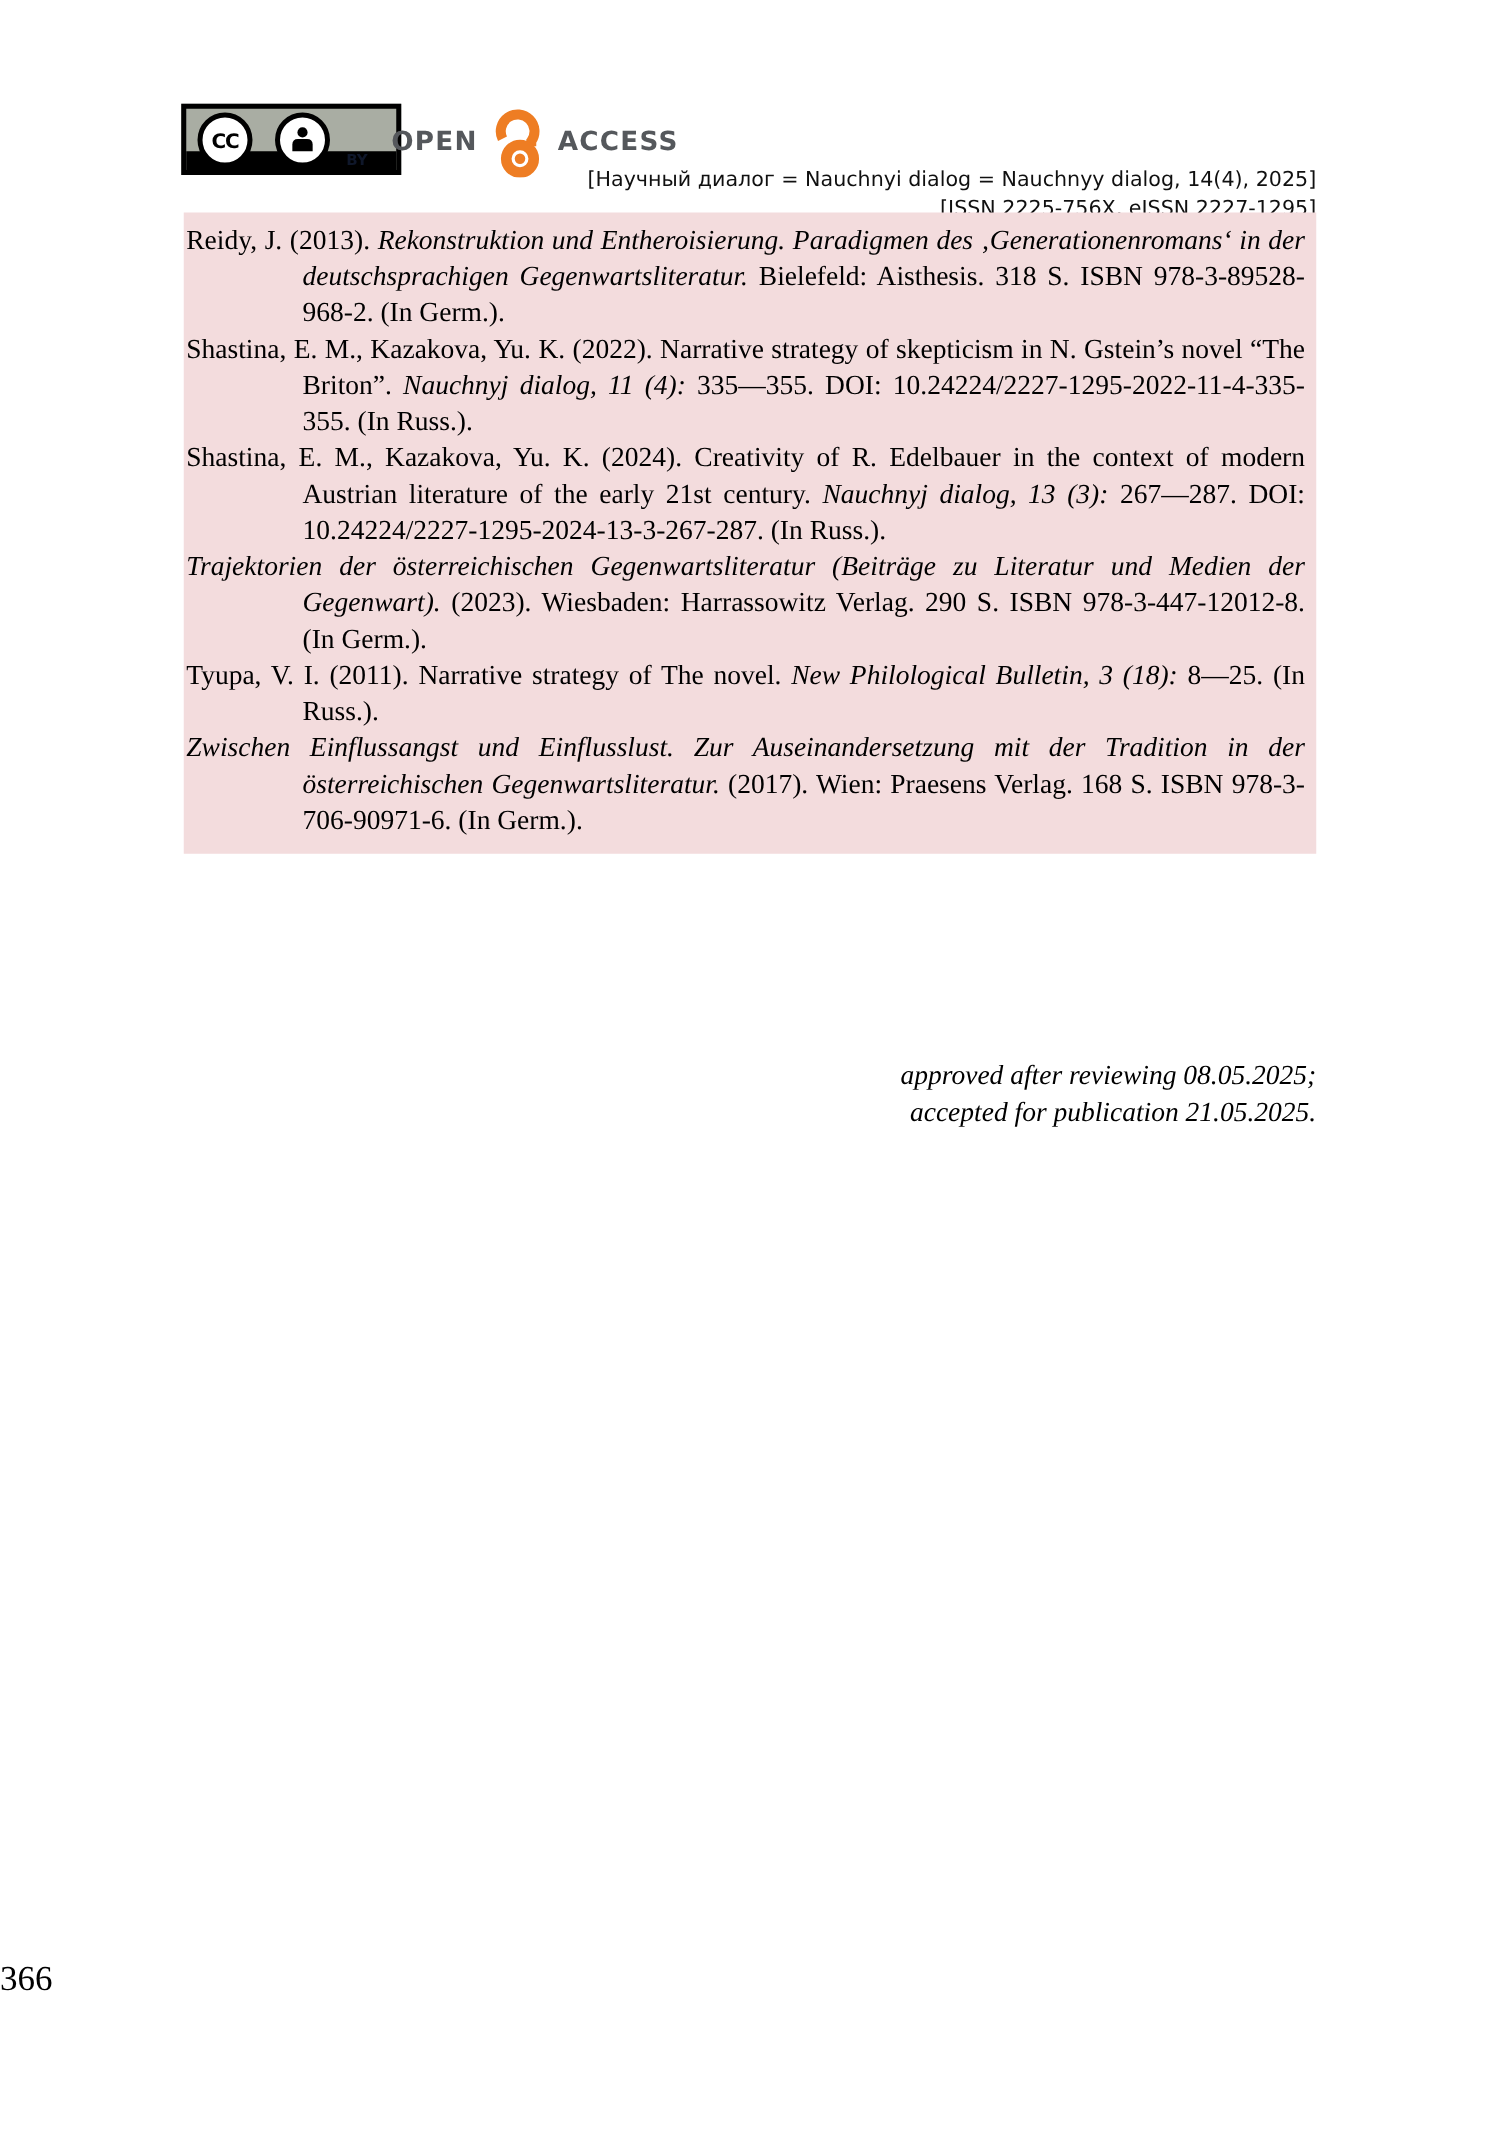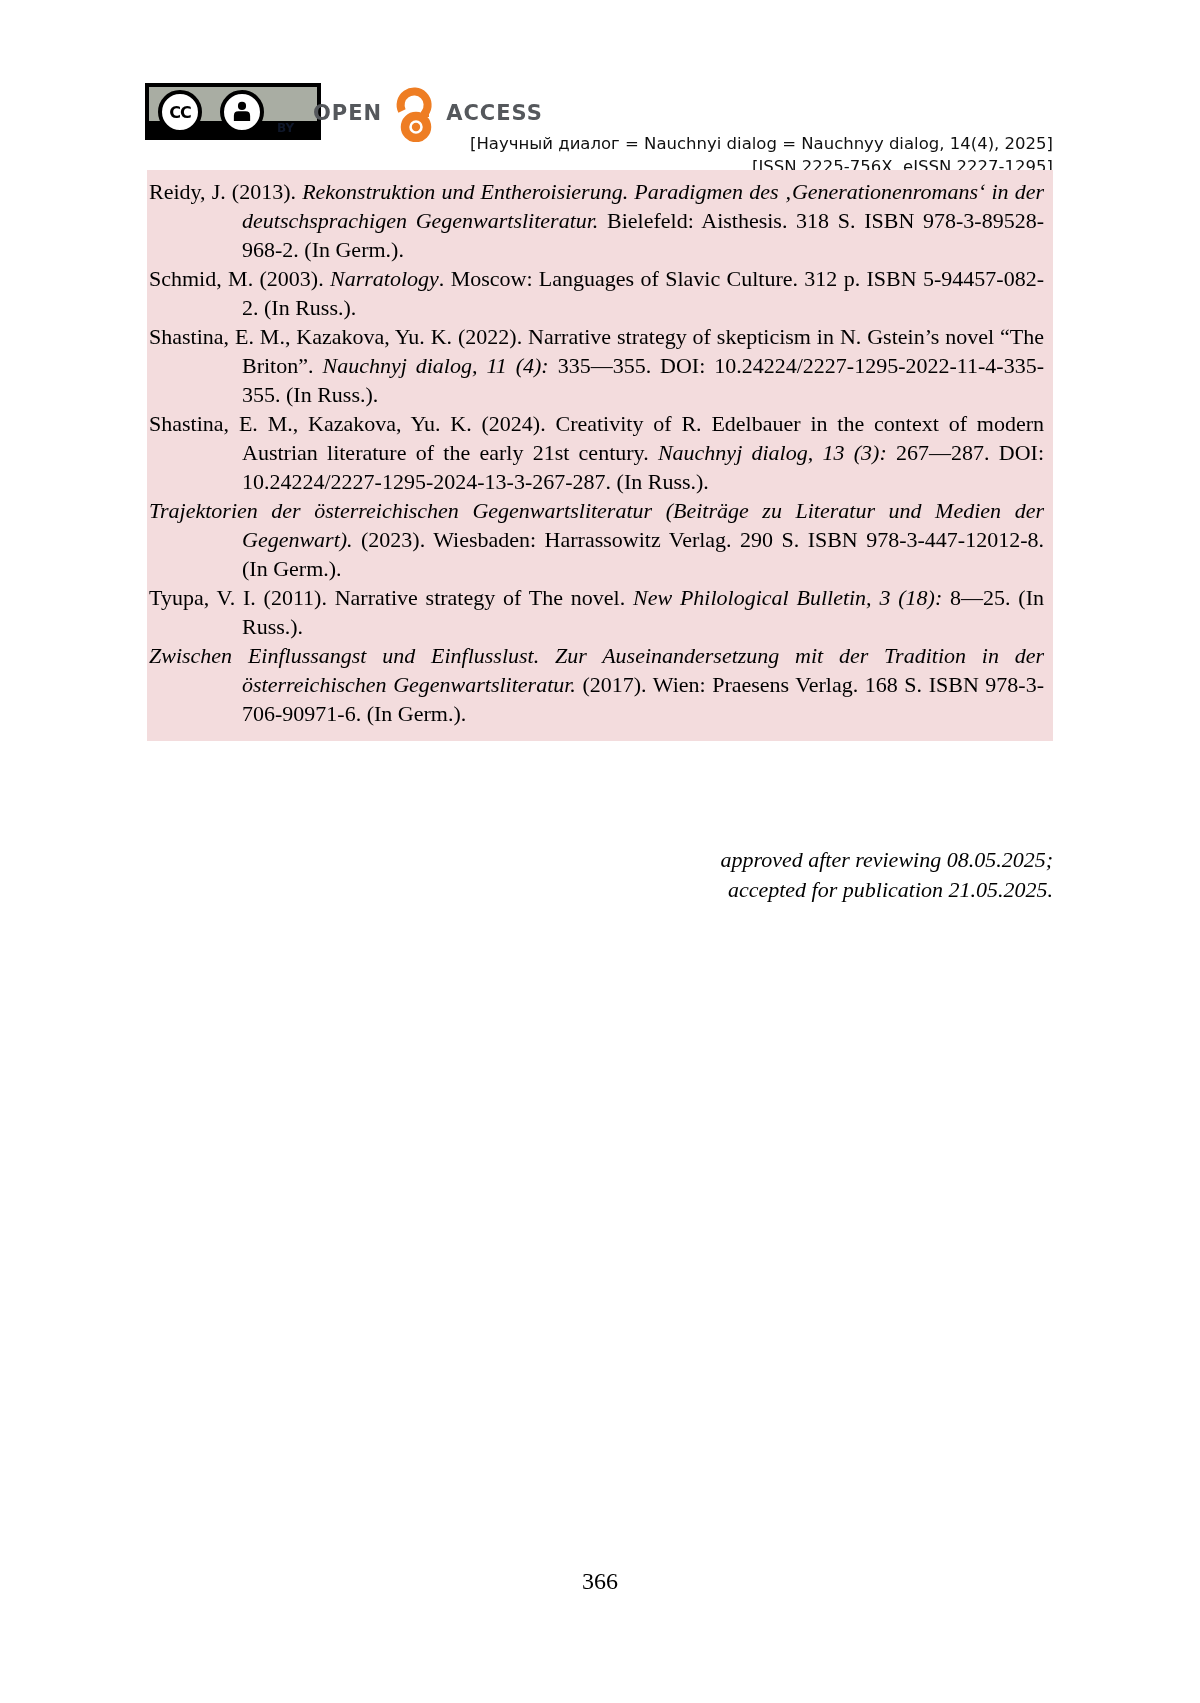--- a/index.html
+++ b/index.html
@@ -116,22 +116,22 @@
     font-style: italic;
     font-size: 22px;
     line-height: 29.5px;
   }
 
   
   .page-number {
     position: absolute;
     top: 1568px;
     left: 0; width: 100%;
-    text-align: center;
-    font-size: 24px;
+    text-align: left;
+    font-size: 28px;
   }
 </style>
 </head>
 <body>
 
 <div class="page">
 
   <div class="cc-badge">
     <div class="strip"></div>
     <div class="cc-circle cc">
@@ -156,21 +156,20 @@
     <span class="oa-word">ACCESS</span>
   </div>
 
   <div class="journal-header">
     <div>[Научный диалог = Nauchnyi dialog = Nauchnyy dialog, 14(4), 2025]</div>
     <div>[ISSN 2225-756X, eISSN 2227-1295]</div>
   </div>
 
   <div class="refs">
       <p class="ref"><span>Reidy, J. (2013). </span><i>Rekonstruktion und Entheroisierung. Paradigmen des ‚Generationenro­mans‘ in der deutschsprachigen Gegenwartsliteratur.</i><span> Bielefeld: Aisthesis. 318 S. ISBN 978-3-89528-968-2. (In Germ.).</span></p>
-      <p class="ref"><span>Schmid, M. (2003). </span><i>Narratology</i><span>. Moscow: Languages of Slavic Culture. 312 p. ISBN 5-94457-082-2. (In Russ.).</span></p>
       <p class="ref"><span>Shastina, E. M., Kazakova, Yu. K. (2022). Narrative strategy of skepticism in N. Gstein’s novel “The Briton”. </span><i>Nauchnyj dialog, 11 (4):</i><span> 335—355. DOI: 10.24224/2227-1295-2022-11-4-335-355. (In Russ.).</span></p>
       <p class="ref"><span>Shastina, E. M., Kazakova, Yu. K. (2024). Creativity of R. Edelbauer in the context of modern Austrian literature of the early 21st century. </span><i>Nauchnyj dialog, 13 (3):</i><span> 267—287. DOI: 10.24224/2227-1295-2024-13-3-267-287. (In Russ.).</span></p>
       <p class="ref"><i>Trajektorien der österreichischen Gegenwartsliteratur (Beiträge zu Literatur und Medien der Gegenwart).</i><span> (2023). Wiesbaden: Harrassowitz Verlag. 290 S. ISBN 978-3-447-12012-8. (In Germ.).</span></p>
       <p class="ref"><span>Tyupa, V. I. (2011). Narrative strategy of The novel. </span><i>New Philological Bulletin, 3 (18):</i><span> 8—25. (In Russ.).</span></p>
       <p class="ref"><i>Zwischen Einflussangst und Einflusslust. Zur Auseinandersetzung mit der Tradition in der österreichischen Gegenwartsliteratur.</i><span> (2017). Wien: Praesens Verlag. 168 S. ISBN 978-3-706-90971-6. (In Germ.).</span></p>
     </div>
 
   <div class="submission">
     <div>approved after reviewing 08.05.2025;</div>
     <div>accepted for publication 21.05.2025.</div>

